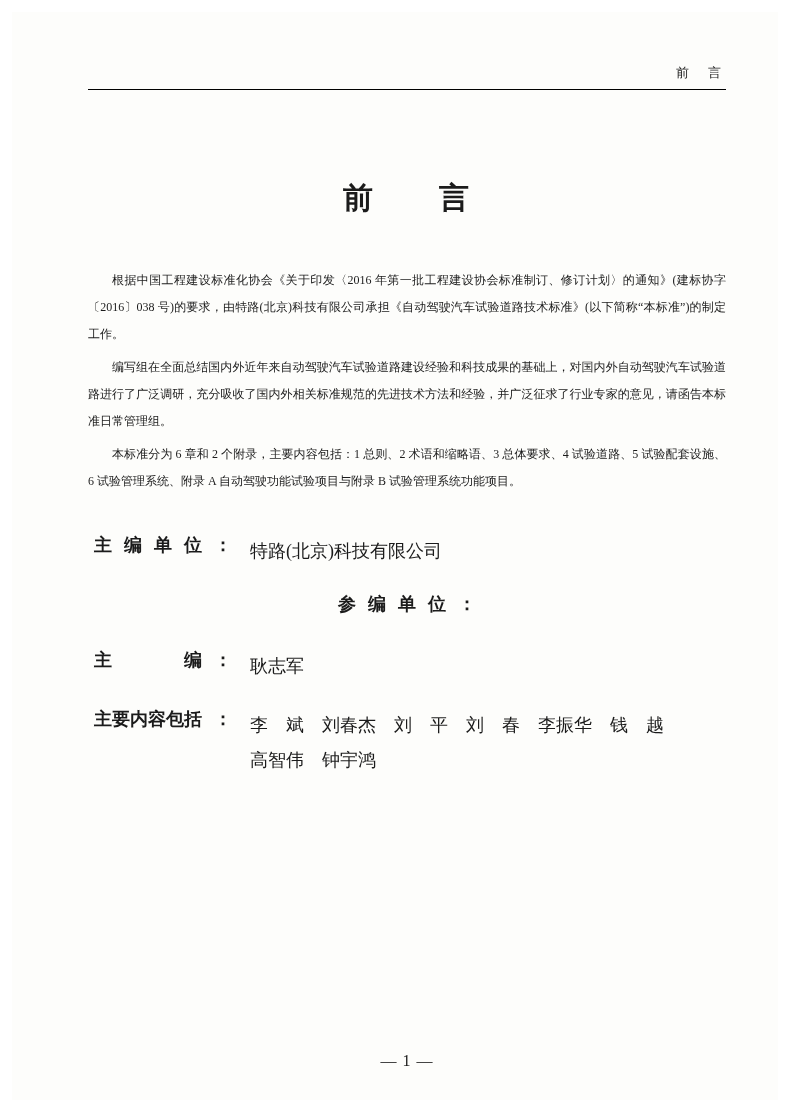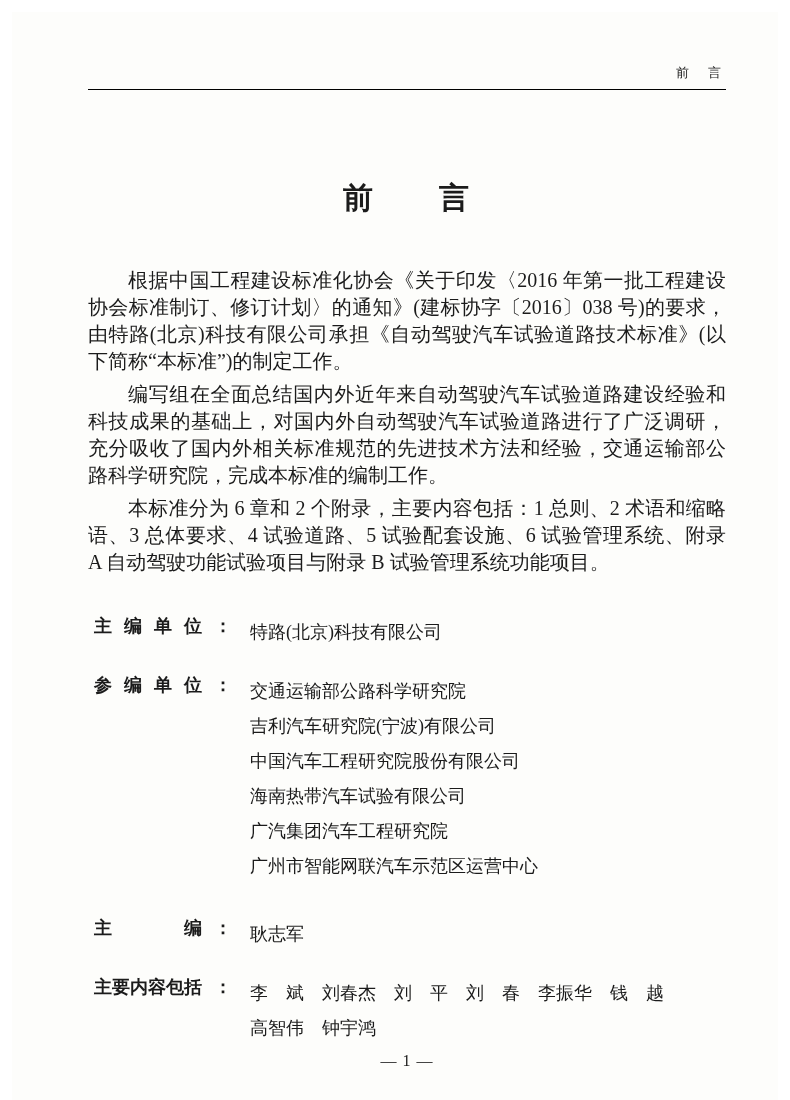--- a/index.html
+++ b/index.html
@@ -34,21 +34,21 @@
     text-align: center;
     font-size: 30px;
     font-weight: 700;
     margin-top: 88px;
     letter-spacing: 2px;
     font-family: "Liberation Serif", serif;
   }
 
   .body-text {
     margin-top: 48px;
-    font-size: 20px;
+    font-size: 12px;
     line-height: 27px;
     text-align: justify;
   }
   .para { text-indent: 2em; }
 
   .credits {
     margin-top: 30px;
     font-size: 18px;
     line-height: 29px;
   }
@@ -89,45 +89,37 @@
 
     <header class="running-header">
       <div class="running-title">前　言</div>
       <div class="header-rule"></div>
     </header>
 
     <h1 class="doc-title">前　　言</h1>
 
     <section class="body-text">
       <p class="para">根据中国工程建设标准化协会《关于印发〈2016 年第一批工程建设协会标准制订、修订计划〉的通知》(建标协字〔2016〕038 号)的要求，由特路(北京)科技有限公司承担《自动驾驶汽车试验道路技术标准》(以下简称“本标准”)的制定工作。</p>
-      <p class="para">编写组在全面总结国内外近年来自动驾驶汽车试验道路建设经验和科技成果的基础上，对国内外自动驾驶汽车试验道路进行了广泛调研，充分吸收了国内外相关标准规范的先进技术方法和经验，交通运输部公路科学研究院，完成本标准的编制工作。</p>
+      <p class="para">编写组在全面总结国内外近年来自动驾驶汽车试验道路建设经验和科技成果的基础上，对国内外自动驾驶汽车试验道路进行了广泛调研，充分吸收了国内外相关标准规范的先进技术方法和经验，并广泛征求了行业专家的意见，请函告本标准日常管理组。</p>
       <p class="para">本标准分为 6 章和 2 个附录，主要内容包括：1 总则、2 术语和缩略语、3 总体要求、4 试验道路、5 试验配套设施、6 试验管理系统、附录 A 自动驾驶功能试验项目与附录 B 试验管理系统功能项目。</p>
     </section>
 
     <section class="credits">
 
       <div class="credit-row">
         <span class="credit-label">主编单位</span>
         <span class="credit-colon">：</span>
         <div class="credit-lines">
           <div class="credit-line">特路(北京)科技有限公司</div>
         </div>
       </div>
 
       <div class="credit-row">
         <span class="credit-label">参编单位</span>
         <span class="credit-colon">：</span>
-        <div class="credit-lines">
-          <div class="credit-line">交通运输部公路科学研究院</div>
-          <div class="credit-line">吉利汽车研究院(宁波)有限公司</div>
-          <div class="credit-line">中国汽车工程研究院股份有限公司</div>
-          <div class="credit-line">海南热带汽车试验有限公司</div>
-          <div class="credit-line">广汽集团汽车工程研究院</div>
-          <div class="credit-line">广州市智能网联汽车示范区运营中心</div>
-        </div>
       </div>
 
       <div class="credit-row group-gap">
         <span class="credit-label">主编</span>
         <span class="credit-colon">：</span>
         <div class="credit-lines">
           <div class="credit-line">耿志军</div>
         </div>
       </div>
 

